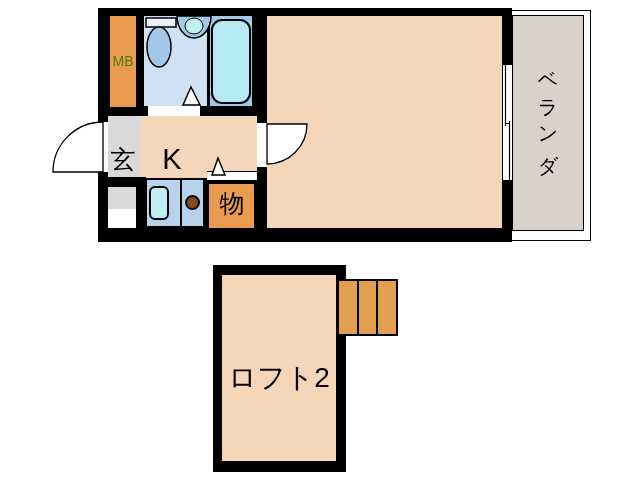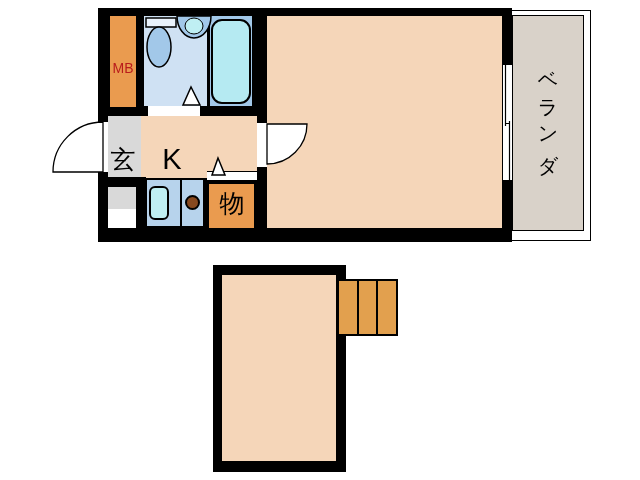--- a/index.html
+++ b/index.html
@@ -100,16 +100,17 @@
     <path d="M 53,172 A 50,50 0 0 1 103,122 L 103,172 Z" fill="#fff" stroke="#000" stroke-width="1.3"></path>
 
     <path d="M 307,124 A 40,40 0 0 1 267,164 L 267,124 Z" fill="#fff" stroke="#000" stroke-width="1.3"></path>
 
     <path d="M 505.5,65 V 126 M 509.5,121 V 180 M 505.5,123.5 H 509.5" stroke="#000" stroke-width="1.2" fill="none"></path>
   </svg>
 
   <div class="label" style="left:152px;top:144px;width:40px;font-size:29px;">K</div>
   <div class="label" style="left:103px;top:146px;width:40px;font-size:25px;">玄</div>
   <div class="label" style="left:212px;top:190px;width:40px;font-size:25px;">物</div>
-  <div class="label" style="left:106px;top:61px;width:34px;font-size:14px;color:#b91c1c;">MB</div>
+  <div class="label" style="left:106px;top:54px;width:34px;font-size:14px;color:#4d7c0f;">MB</div>
   <div class="label v-text" style="left:536px;top:45px;width:24px;height:135px;font-size:20px;">ベランダ</div>
+  <div class="label" style="left:209px;top:363px;width:140px;font-size:28px;">ロフト2</div>
 
 </div>
 
 </body></html>

